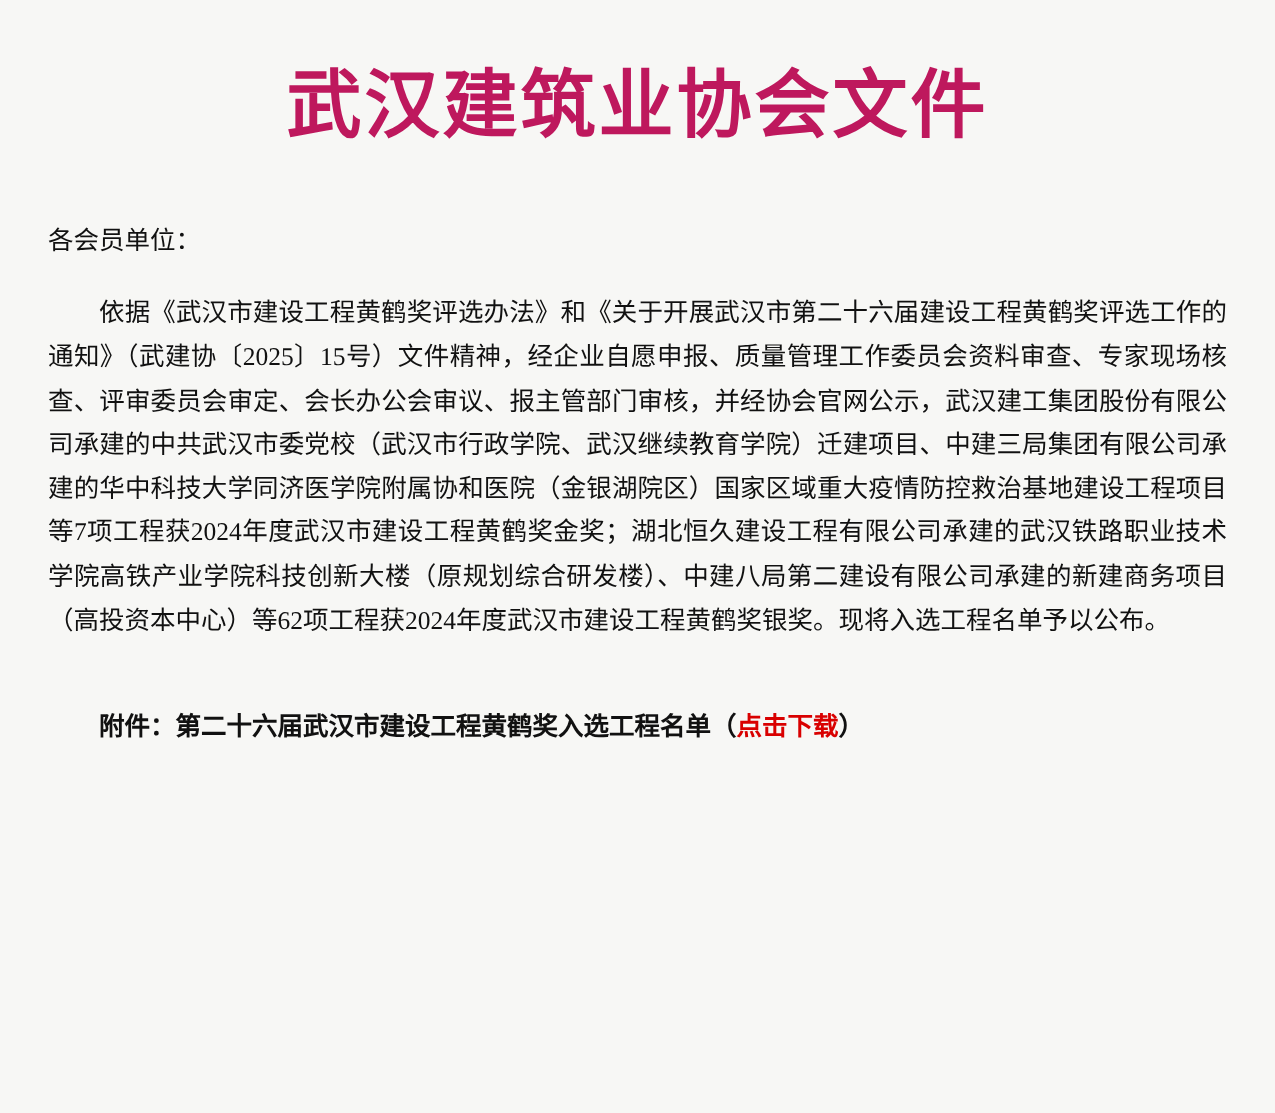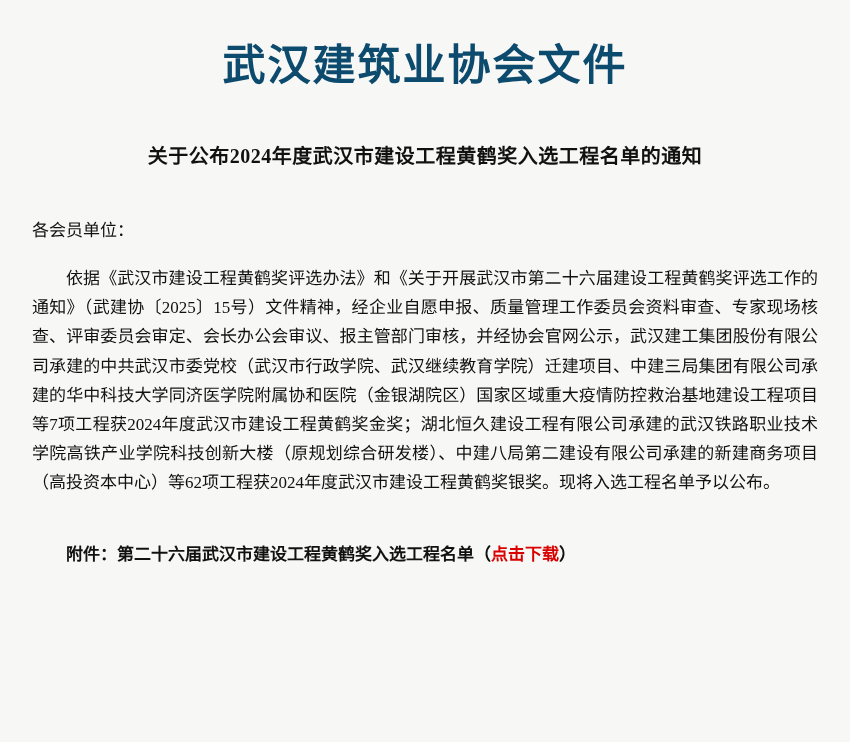--- a/index.html
+++ b/index.html
@@ -17,23 +17,23 @@
   .page {
     position: relative;
     width: 850px;
     height: 742px;
     box-sizing: border-box;
     padding: 0 20px;
     background: #f7f7f5;
   }
   .doc-title {
     text-align: center;
-    color: #0c4a6e;
+    color: #be185d;
     font-weight: bold;
-    font-size: 43px;
+    font-size: 50px;
     letter-spacing: 2px;
     padding-top: 40px;
     line-height: 1.2;
     font-family: "Liberation Serif", "DejaVu Serif", serif;
   }
   .doc-number {
     text-align: center;
     font-size: 17px;
     color: #111;
     margin-top: 26px;
@@ -87,21 +87,20 @@
   }
 </style>
 </head>
 <body>
 
 <div class="page">
 
   <div class="doc-title">武汉建筑业协会文件</div>
 
 
-  <div class="notice-title">关于公布2024年度武汉市建设工程黄鹤奖入选工程名单的通知</div>
 
   <div class="body-block">
     <p class="salutation">各会员单位：</p>
     <p class="para">依据《武汉市建设工程黄鹤奖评选办法》和《关于开展武汉市第二十六届建设工程黄鹤奖评选工作的通知》（武建协〔2025〕15号）文件精神，经企业自愿申报、质量管理工作委员会资料审查、专家现场核查、评审委员会审定、会长办公会审议、报主管部门审核，并经协会官网公示，武汉建工集团股份有限公司承建的中共武汉市委党校（武汉市行政学院、武汉继续教育学院）迁建项目、中建三局集团有限公司承建的华中科技大学同济医学院附属协和医院（金银湖院区）国家区域重大疫情防控救治基地建设工程项目等7项工程获2024年度武汉市建设工程黄鹤奖金奖；湖北恒久建设工程有限公司承建的武汉铁路职业技术学院高铁产业学院科技创新大楼（原规划综合研发楼）、中建八局第二建设有限公司承建的新建商务项目（高投资本中心）等62项工程获2024年度武汉市建设工程黄鹤奖银奖。现将入选工程名单予以公布。</p>
     <div class="attachment">
       <span>附件：第二十六届武汉市建设工程黄鹤奖入选工程名单（</span><a class="download-link" href="#">点击下载</a><span>）</span>
     </div>
   </div>
 
 

